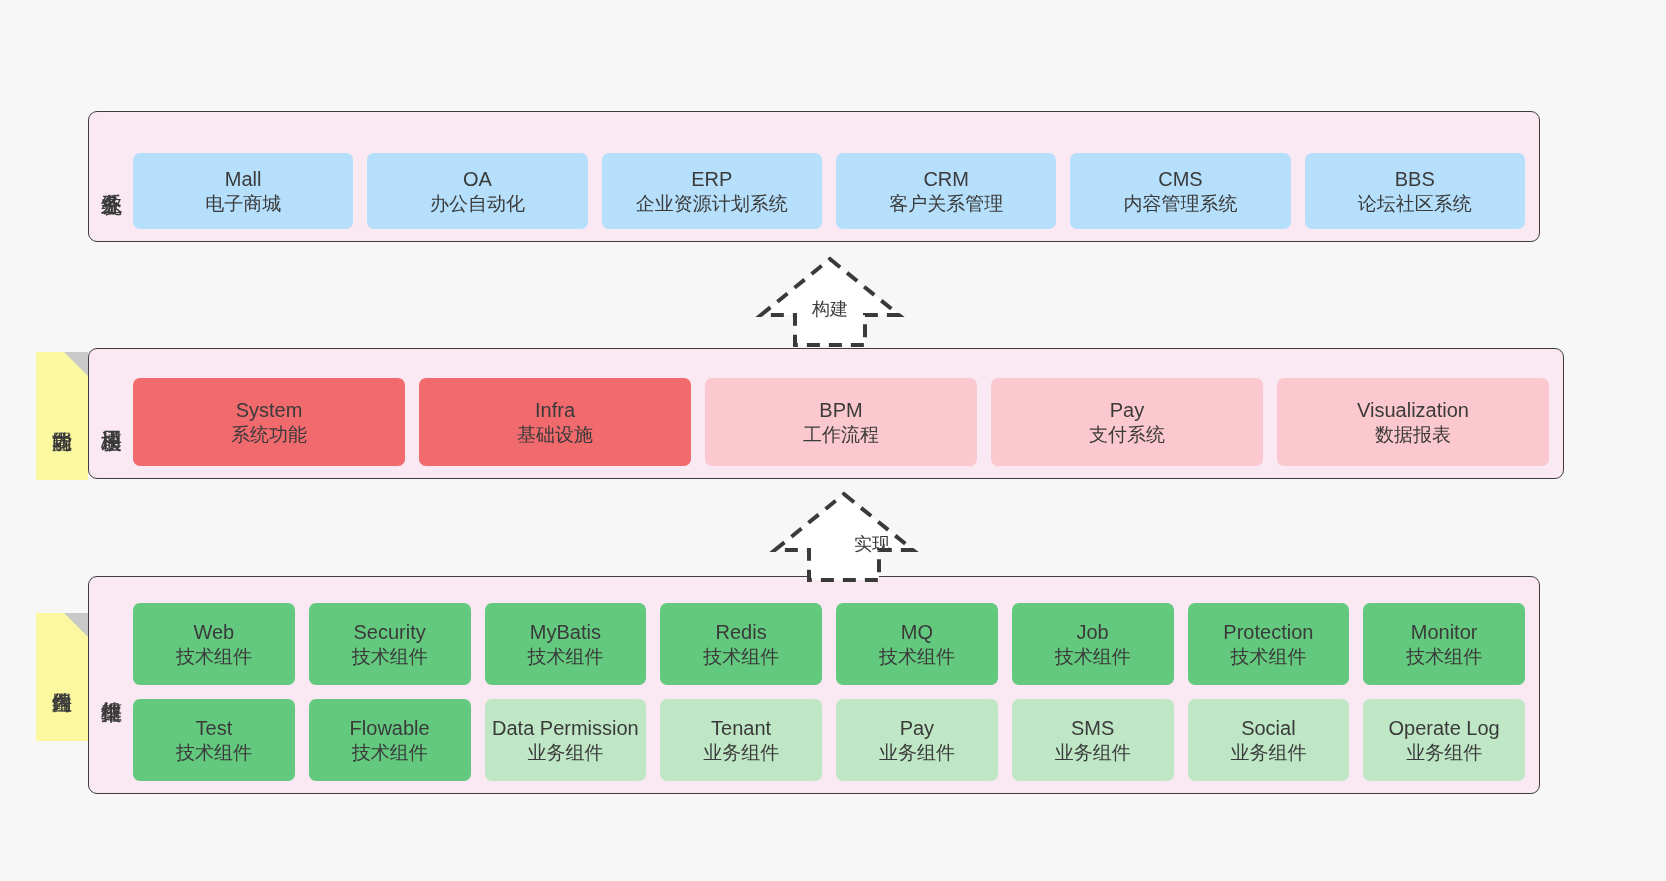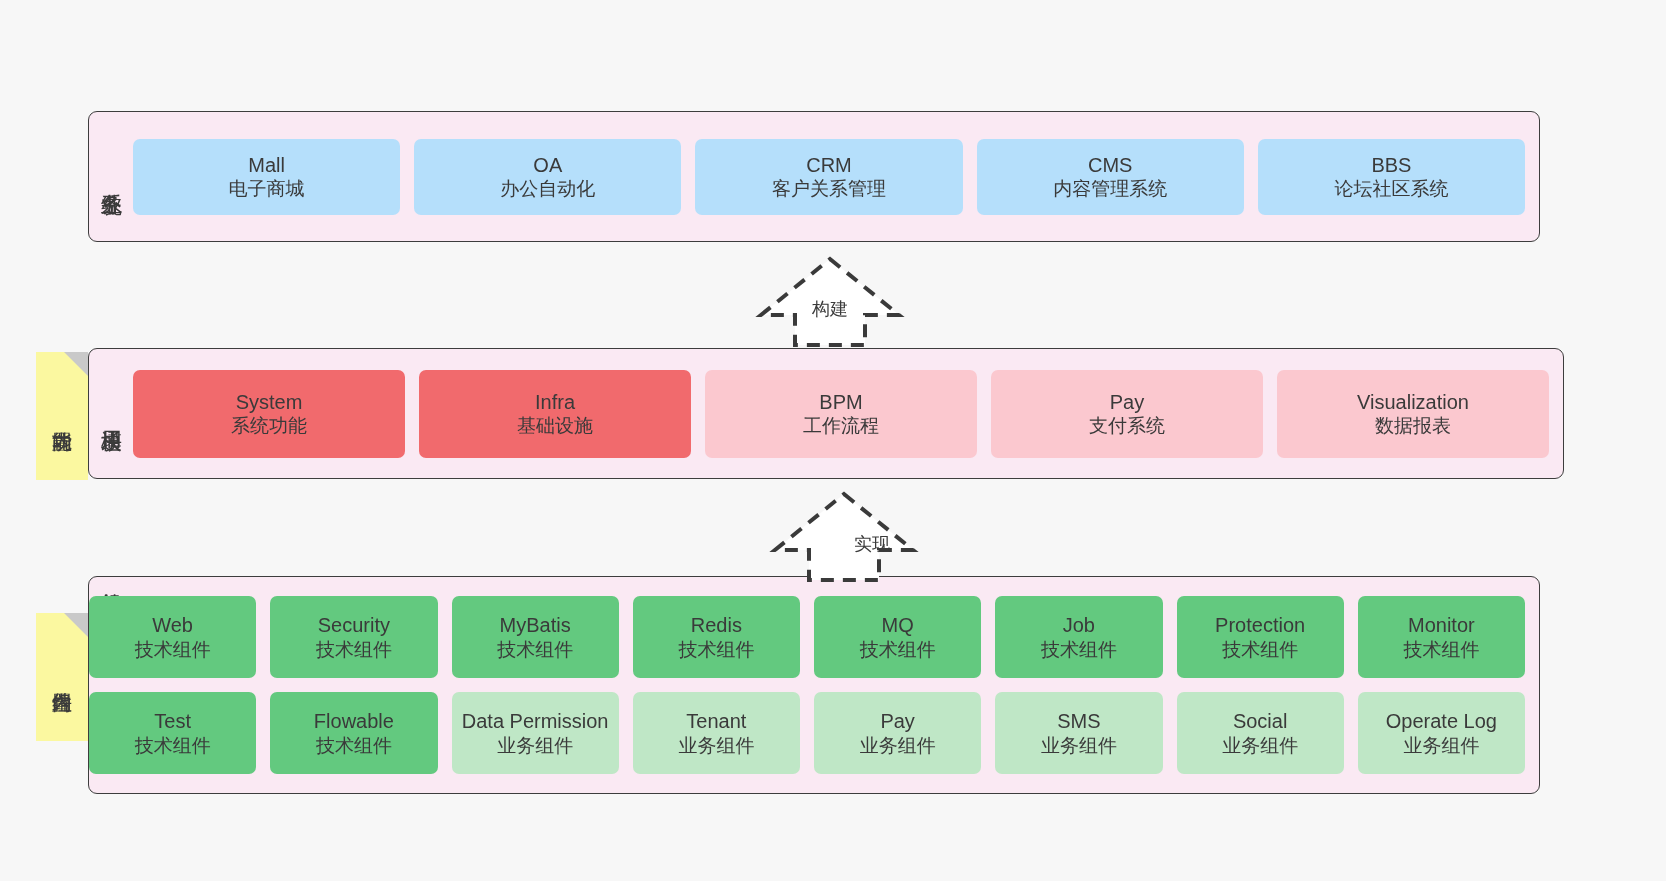--- a/index.html
+++ b/index.html
@@ -42,23 +42,23 @@
     letter-spacing: 0;
     writing-mode: vertical-rl;
     text-orientation: upright;
     white-space: nowrap;
     user-select: none;
   }
   .layer-body {
     flex: 1 1 auto;
     display: flex;
     flex-direction: column;
-    justify-content: center;
+    justify-content: flex-end;
     gap: 14px;
-    padding: 0 14px 0 0;
+    padding: 0 14px 12px 0;
   }
   .row {
     display: flex;
     gap: 14px;
     align-items: stretch;
   }
 
   
   .card {
     flex: 1 1 0;
@@ -148,20 +148,24 @@
         <div class="card c-blue">
           <div class="t1">Mall</div>
           <div class="t2">电子商城</div>
         </div>
 
         <div class="card c-blue">
           <div class="t1">OA</div>
           <div class="t2">办公自动化</div>
         </div>
 
+        <div class="card c-blue">
+          <div class="t1">ERP</div>
+          <div class="t2">企业资源计划系统</div>
+        </div>
 
         <div class="card c-blue">
           <div class="t1">CRM</div>
           <div class="t2">客户关系管理</div>
         </div>
 
         <div class="card c-blue">
           <div class="t1">CMS</div>
           <div class="t2">内容管理系统</div>
         </div>
@@ -227,21 +231,21 @@
       <path d="M75 6 L144 62 L110 62 L110 92 L40 92 L40 62 L6 62 Z" fill="#ffffff" stroke="#3a3a3a" stroke-width="4" stroke-dasharray="13 9" stroke-linejoin="miter"></path>
     </svg>
     <div class="arrow-label" style="bottom:28px;margin-left:28px;">实现</div>
   </div>
 
   <div class="note" style="left:36px; top:613px; width:52px; height:128px;">
     <span class="fold"></span>
     <span>内置组件</span>
   </div>
 
-  <div class="layer" id="layer-framework" style="left:88px; top:576px; width:1452px; height:218px;flex-direction:column;">
+  <div class="layer" id="layer-framework" style="left:88px; top:576px; width:1452px; height:218px;">
     <div class="layer-title">框架组件</div>
     <div class="layer-body">
 
       <div class="row fw-row">
         <div class="card c-green">
           <div class="t1">Web</div>
           <div class="t2">技术组件</div>
         </div>
         <div class="card c-green">
           <div class="t1">Security</div>

